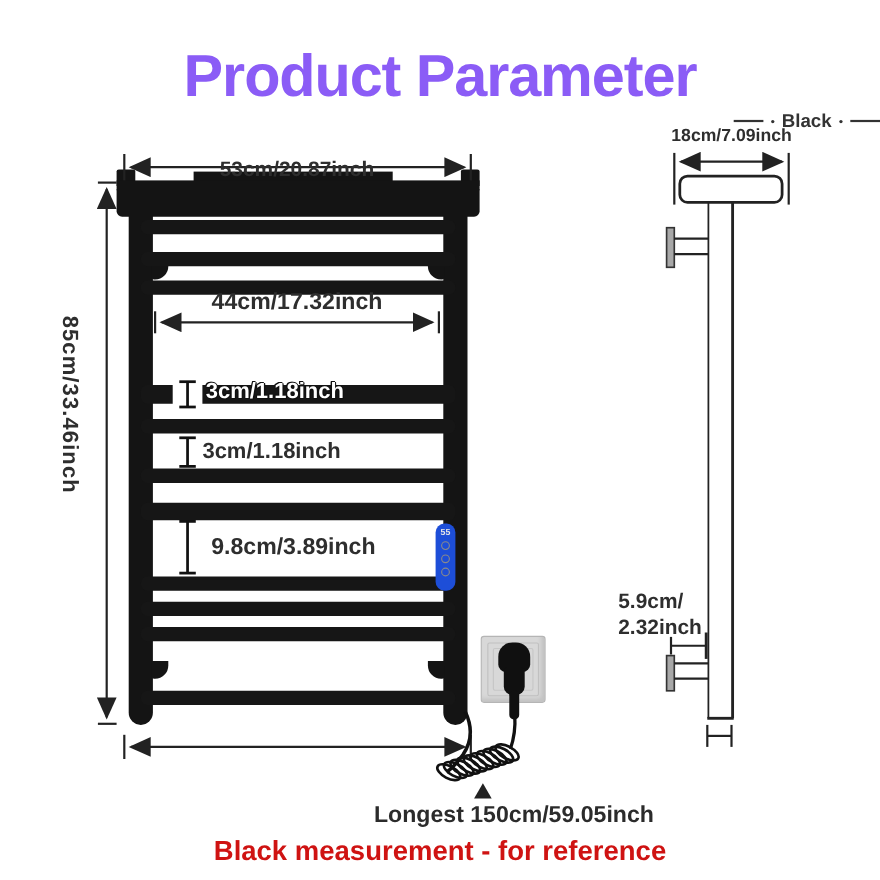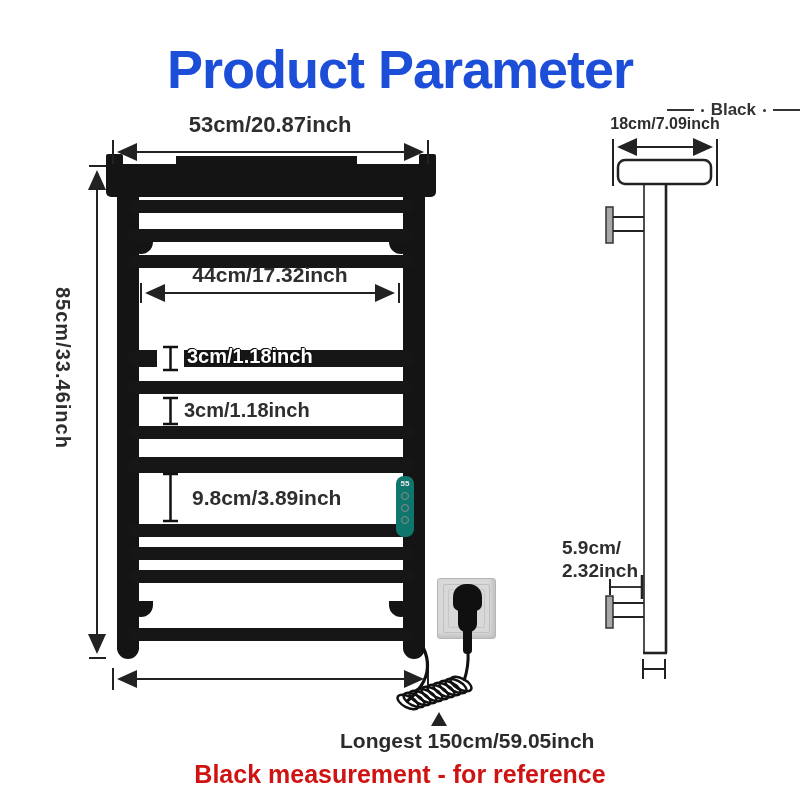--- a/index.html
+++ b/index.html
@@ -1,38 +1,38 @@
 <!DOCTYPE html>
 <html><head>
 <meta charset="utf-8">
 <style>
   html,body{margin:0;padding:0;background:#fff;}
   .canvas{position:relative;width:800px;height:800px;background:#ffffff;overflow:hidden;
           font-family:"Liberation Sans",sans-serif;color:#2e2e2e;}
   .abs{position:absolute;}
   
   .title{top:38px;left:0;width:800px;text-align:center;font-size:54px;font-weight:bold;
-         color:#1d4ed8;letter-spacing:-1px;}
+         color:#8b5cf6;letter-spacing:-1px;}
   .subtitle{top:100px;left:0;width:800px;display:flex;align-items:center;justify-content:flex-end;gap:7px;}
   .sub-line{width:27px;height:2px;background:#333;}
   .sub-dot{width:3px;height:3px;border-radius:50%;background:#333;}
   .sub-text{font-size:17px;font-weight:bold;color:#333;}
   
   .dim{font-size:21px;font-weight:600;color:#2e2e2e;white-space:nowrap;}
   .center{text-align:center;}
   .dim-vert{writing-mode:vertical-rl;font-size:20px;font-weight:600;color:#2e2e2e;letter-spacing:1px;}
   .dim-onbar{color:#fff;font-weight:bold;font-size:20px;
              text-shadow:1px 0 #111,-1px 0 #111,0 1px #111,0 -1px #111,1px 1px #111,-1px -1px #111;}
   
   .blk{background:#141414;}
   .rail{width:22px;top:196px;height:463px;border-radius:0 0 11px 11px;}
   .bar{left:128px;width:286px;height:13px;border-radius:6px;background:#161616;}
   .hook{width:15px;height:16px;background:#141414;}
   
-  .panel{left:396px;top:476px;width:18px;height:61px;background:#0f766e;border-radius:8px;
+  .panel{left:396px;top:476px;width:18px;height:61px;background:#1d4ed8;border-radius:8px;
          display:flex;flex-direction:column;align-items:center;padding-top:3px;box-sizing:border-box;gap:4px;}
   .panel-display{font-size:8px;font-weight:bold;color:#e8e8e8;line-height:9px;}
   .panel-btn{width:8px;height:8px;border-radius:50%;border:1px solid #8a8a8a;box-sizing:border-box;}
   
   .socket{left:437px;top:578px;width:57px;height:59px;background:#d8d8d8;border:1px solid #b5b5b5;
           border-radius:3px;box-shadow:inset -3px -3px 4px #c2c2c2;}
   .socket-inner1{position:absolute;left:5px;top:5px;right:5px;bottom:5px;border:1px solid #c0c0c0;border-radius:2px;}
   .socket-inner2{position:absolute;left:4px;top:4px;right:4px;bottom:4px;border:1px solid #c6c6c6;border-radius:2px;}
   .plug-head{left:453px;top:584px;width:29px;height:27px;background:#101010;border-radius:13px 13px 7px 7px;}
   .plug-neck{left:458px;top:607px;width:19px;height:25px;background:#101010;border-radius:3px 3px 8px 8px;}
@@ -199,21 +199,21 @@
       <line x1="610" y1="587" x2="642" y2="587" stroke-width="1.8"></line>
     </g>
 
     <g stroke="#222" stroke-width="2">
       <line x1="643" y1="659" x2="643" y2="679"></line>
       <line x1="665" y1="659" x2="665" y2="679"></line>
       <line x1="643" y1="669" x2="665" y2="669"></line>
     </g>
   </svg>
 
-  <div class="abs dim center" style="left:110px;top:112px;width:320px;font-size:22px;text-align:center;">53cm/20.87inch</div>
+  <div class="abs dim center" style="left:110px;top:144px;width:320px;font-size:19px;text-align:center;">53cm/20.87inch</div>
 
   <div class="abs dim-vert" style="left:51px;top:287px;">85cm/33.46inch</div>
 
   <div class="abs dim center" style="left:140px;top:263px;width:260px;">44cm/17.32inch</div>
 
   <div class="abs dim-onbar" style="left:187px;top:345px;">3cm/1.18inch</div>
 
   <div class="abs dim" style="left:184px;top:399px;font-size:20px;">3cm/1.18inch</div>
 
   <div class="abs dim" style="left:192px;top:486px;">9.8cm/3.89inch</div>

